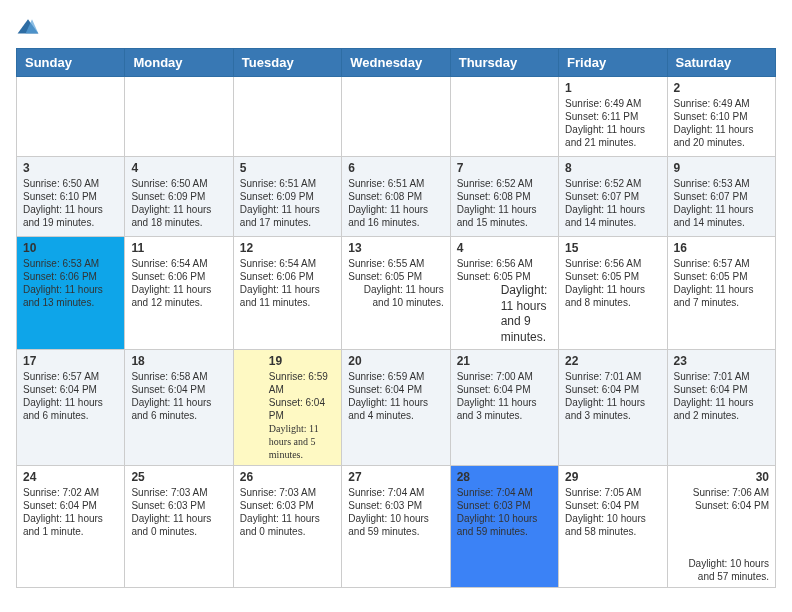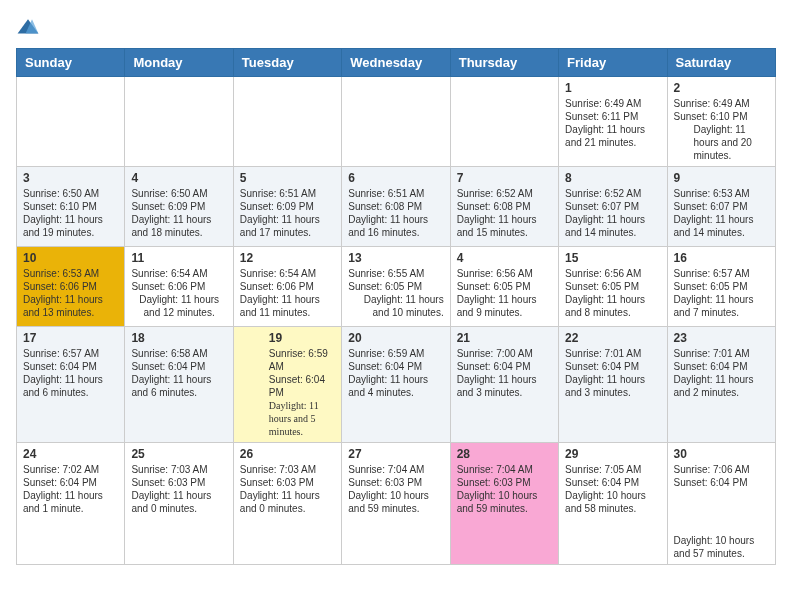--- a/index.html
+++ b/index.html
@@ -133,21 +133,21 @@
         <td style="background-color: rgb(255, 255, 255);">
           <span class="day-num">1</span>
           <div style="font-size: 10px; line-height: 1.3;">Sunrise: 6:49 AM</div>
           <div style="font-size: 10px; line-height: 1.3;">Sunset: 6:11 PM</div>
           <div style="font-size: 10px; line-height: 1.3;">Daylight: 11 hours and 21 minutes.</div>
         </td>
         <td style="background-color: rgb(255, 255, 255);">
           <span class="day-num">2</span>
           <div style="font-size: 10px; line-height: 1.3;">Sunrise: 6:49 AM</div>
           <div style="font-size: 10px; line-height: 1.3;">Sunset: 6:10 PM</div>
-          <div style="font-size: 10px; line-height: 1.3; margin-left: 20px;">Daylight: 11 hours and 20 minutes.</div>
+          <div style="font-size: 10px; line-height: 1.3;">Daylight: 11 hours and 20 minutes.</div>
         </td>
       </tr>
       <tr>
         <td style="background-color: rgb(240, 244, 248);">
           <span class="day-num">3</span>
           <div style="font-size: 10px; line-height: 1.3;">Sunrise: 6:50 AM</div>
           <div style="font-size: 10px; line-height: 1.3;">Sunset: 6:10 PM</div>
           <div style="font-size: 10px; line-height: 1.3;">Daylight: 11 hours and 19 minutes.</div>
         </td>
         <td style="background-color: rgb(240, 244, 248);">
@@ -181,49 +181,49 @@
           <div style="font-size: 10px; line-height: 1.3;">Daylight: 11 hours and 14 minutes.</div>
         </td>
         <td style="background-color: rgb(240, 244, 248);">
           <span class="day-num">9</span>
           <div style="font-size: 10px; line-height: 1.3;">Sunrise: 6:53 AM</div>
           <div style="font-size: 10px; line-height: 1.3;">Sunset: 6:07 PM</div>
           <div style="font-size: 10px; line-height: 1.3;">Daylight: 11 hours and 14 minutes.</div>
         </td>
       </tr>
       <tr>
-        <td style="background-color: #eab308;">
+        <td style="background-color: #0ea5e9;">
           <span class="day-num">10</span>
           <div style="font-size: 10px; line-height: 1.3;">Sunrise: 6:53 AM</div>
           <div style="font-size: 10px; line-height: 1.3;">Sunset: 6:06 PM</div>
           <div style="font-size: 10px; line-height: 1.3;">Daylight: 11 hours and 13 minutes.</div>
         </td>
         <td style="background-color: rgb(255, 255, 255);">
           <span class="day-num">11</span>
           <div style="font-size: 10px; line-height: 1.3;">Sunrise: 6:54 AM</div>
           <div style="font-size: 10px; line-height: 1.3;">Sunset: 6:06 PM</div>
-          <div style="font-size: 10px; line-height: 1.3; text-align: center;">Daylight: 11 hours and 12 minutes.</div>
+          <div style="font-size: 10px; line-height: 1.3;">Daylight: 11 hours and 12 minutes.</div>
         </td>
         <td style="background-color: rgb(255, 255, 255);">
           <span class="day-num">12</span>
           <div style="font-size: 10px; line-height: 1.3;">Sunrise: 6:54 AM</div>
           <div style="font-size: 10px; line-height: 1.3;">Sunset: 6:06 PM</div>
           <div style="font-size: 10px; line-height: 1.3;">Daylight: 11 hours and 11 minutes.</div>
         </td>
         <td style="background-color: rgb(255, 255, 255);">
           <span class="day-num">13</span>
           <div style="font-size: 10px; line-height: 1.3;">Sunrise: 6:55 AM</div>
           <div style="font-size: 10px; line-height: 1.3;">Sunset: 6:05 PM</div>
           <div style="font-size: 10px; line-height: 1.3; text-align: right;">Daylight: 11 hours and 10 minutes.</div>
         </td>
         <td style="background-color: rgb(255, 255, 255);">
           <span class="day-num">4</span>
           <div style="font-size: 10px; line-height: 1.3;">Sunrise: 6:56 AM</div>
           <div style="font-size: 10px; line-height: 1.3;">Sunset: 6:05 PM</div>
-          <div style="font-size: 10px; line-height: 1.3;">Daylight: 11 hours and 9 minutes.</div>
+          <div style="font-size: 12px; line-height: 1.3; margin-left: 44px;">Daylight: 11 hours and 9 minutes.</div>
         </td>
         <td style="background-color: rgb(255, 255, 255);">
           <span class="day-num">15</span>
           <div style="font-size: 10px; line-height: 1.3;">Sunrise: 6:56 AM</div>
           <div style="font-size: 10px; line-height: 1.3;">Sunset: 6:05 PM</div>
           <div style="font-size: 10px; line-height: 1.3;">Daylight: 11 hours and 8 minutes.</div>
         </td>
         <td style="background-color: rgb(255, 255, 255);">
           <span class="day-num">16</span>
           <div style="font-size: 10px; line-height: 1.3;">Sunrise: 6:57 AM</div>
@@ -293,33 +293,33 @@
           <div style="font-size: 10px; line-height: 1.3;">Sunrise: 7:03 AM</div>
           <div style="font-size: 10px; line-height: 1.3;">Sunset: 6:03 PM</div>
           <div style="font-size: 10px; line-height: 1.3;">Daylight: 11 hours and 0 minutes.</div>
         </td>
         <td style="background-color: rgb(255, 255, 255);">
           <span class="day-num">27</span>
           <div style="font-size: 10px; line-height: 1.3;">Sunrise: 7:04 AM</div>
           <div style="font-size: 10px; line-height: 1.3;">Sunset: 6:03 PM</div>
           <div style="font-size: 10px; line-height: 1.3;">Daylight: 10 hours and 59 minutes.</div>
         </td>
-        <td style="background-color: #f9a8d4;">
+        <td style="background-color: #3b82f6;">
           <span class="day-num">28</span>
           <div style="font-size: 10px; line-height: 1.3;">Sunrise: 7:04 AM</div>
           <div style="font-size: 10px; line-height: 1.3;">Sunset: 6:03 PM</div>
           <div style="font-size: 10px; line-height: 1.3;">Daylight: 10 hours and 59 minutes.</div>
         </td>
         <td style="background-color: rgb(255, 255, 255);">
           <span class="day-num">29</span>
           <div style="font-size: 10px; line-height: 1.3;">Sunrise: 7:05 AM</div>
           <div style="font-size: 10px; line-height: 1.3;">Sunset: 6:04 PM</div>
           <div style="font-size: 10px; line-height: 1.3;">Daylight: 10 hours and 58 minutes.</div>
         </td>
-        <td style="background-color: rgb(255, 255, 255);">
+        <td style="background-color: rgb(255, 255, 255); text-align: right;">
           <span class="day-num">30</span>
           <div style="font-size: 10px; line-height: 1.3;">Sunrise: 7:06 AM</div>
           <div style="font-size: 10px; line-height: 1.3;">Sunset: 6:04 PM</div>
           <div style="font-size: 10px; line-height: 1.3; margin-top: 45px;">Daylight: 10 hours and 57 minutes.</div>
         </td>
       </tr>
     </tbody>
 </table>
 
 </body></html>

